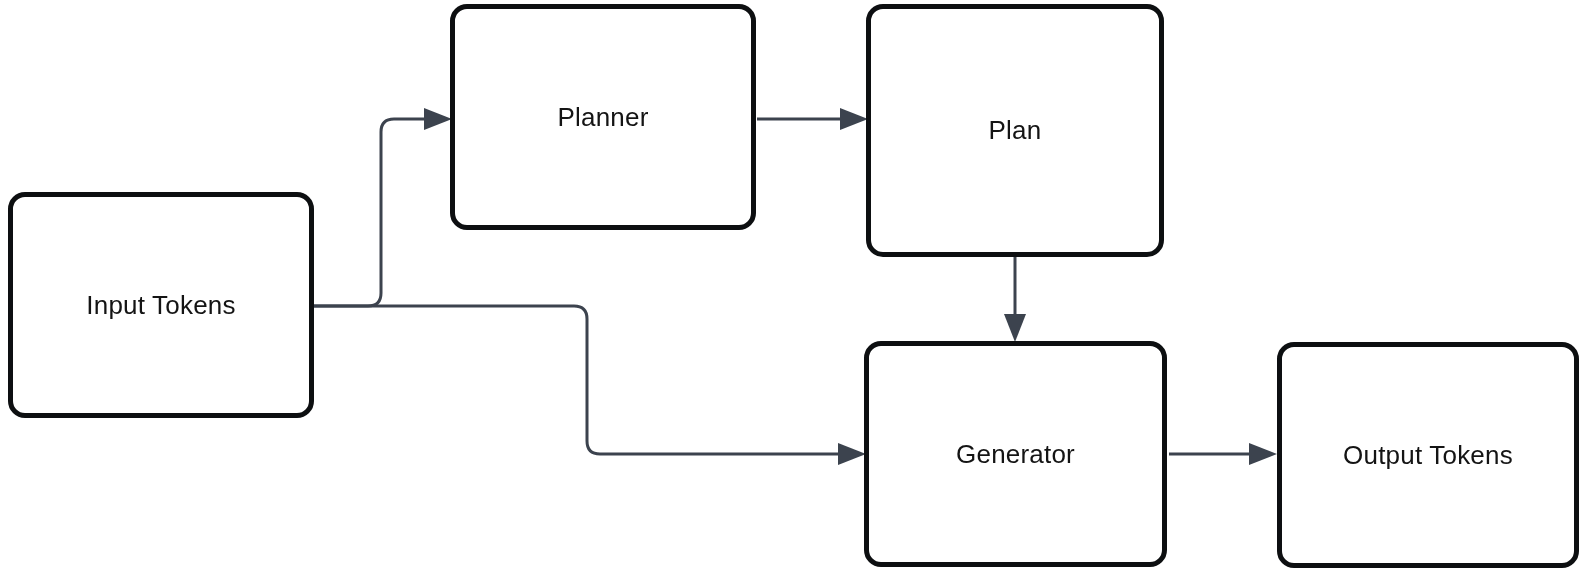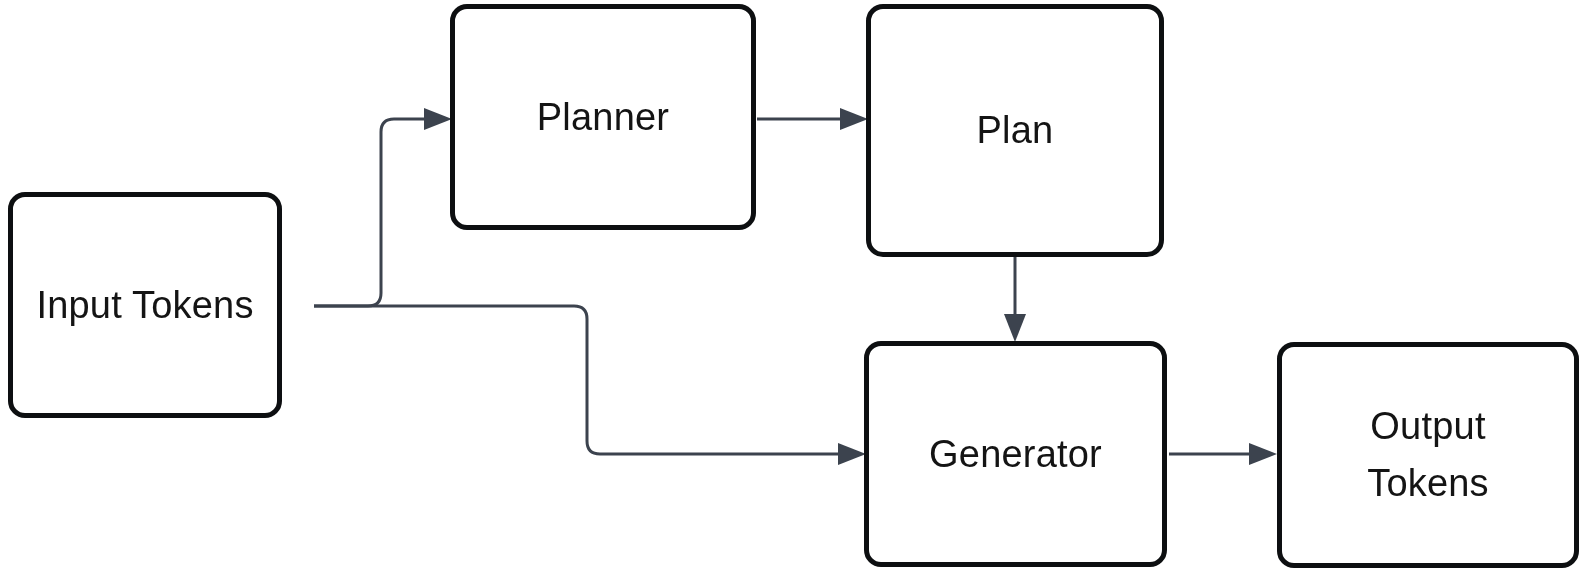--- a/index.html
+++ b/index.html
@@ -36,30 +36,30 @@
     position: absolute;
     background: var(--node-fill);
     border: 5px solid var(--node-border);
     border-radius: 17px;
     display: flex;
     align-items: center;
     justify-content: center;
     text-align: center;
   }
   .node-label {
-    font-size: 38px;
+    font-size: 26px;
     line-height: 1.5;
     color: var(--label-text);
     letter-spacing: 0.2px;
   }
   .node-label.narrow {
     display: inline-block;
     max-width: 190px; 
   }
-  #node-input-tokens  { left: 8px;    top: 192px; width: 274px; height: 226px; }
+  #node-input-tokens  { left: 8px;    top: 192px; width: 306px; height: 226px; }
   #node-planner       { left: 450px;  top: 4px;   width: 306px; height: 226px; }
   #node-plan          { left: 866px;  top: 4px;   width: 298px; height: 253px; }
   #node-generator     { left: 864px;  top: 341px; width: 303px; height: 226px; }
   #node-output-tokens { left: 1277px; top: 342px; width: 302px; height: 226px; }
 </style>
 </head>
 <body>
 
 <div class="canvas">
 

